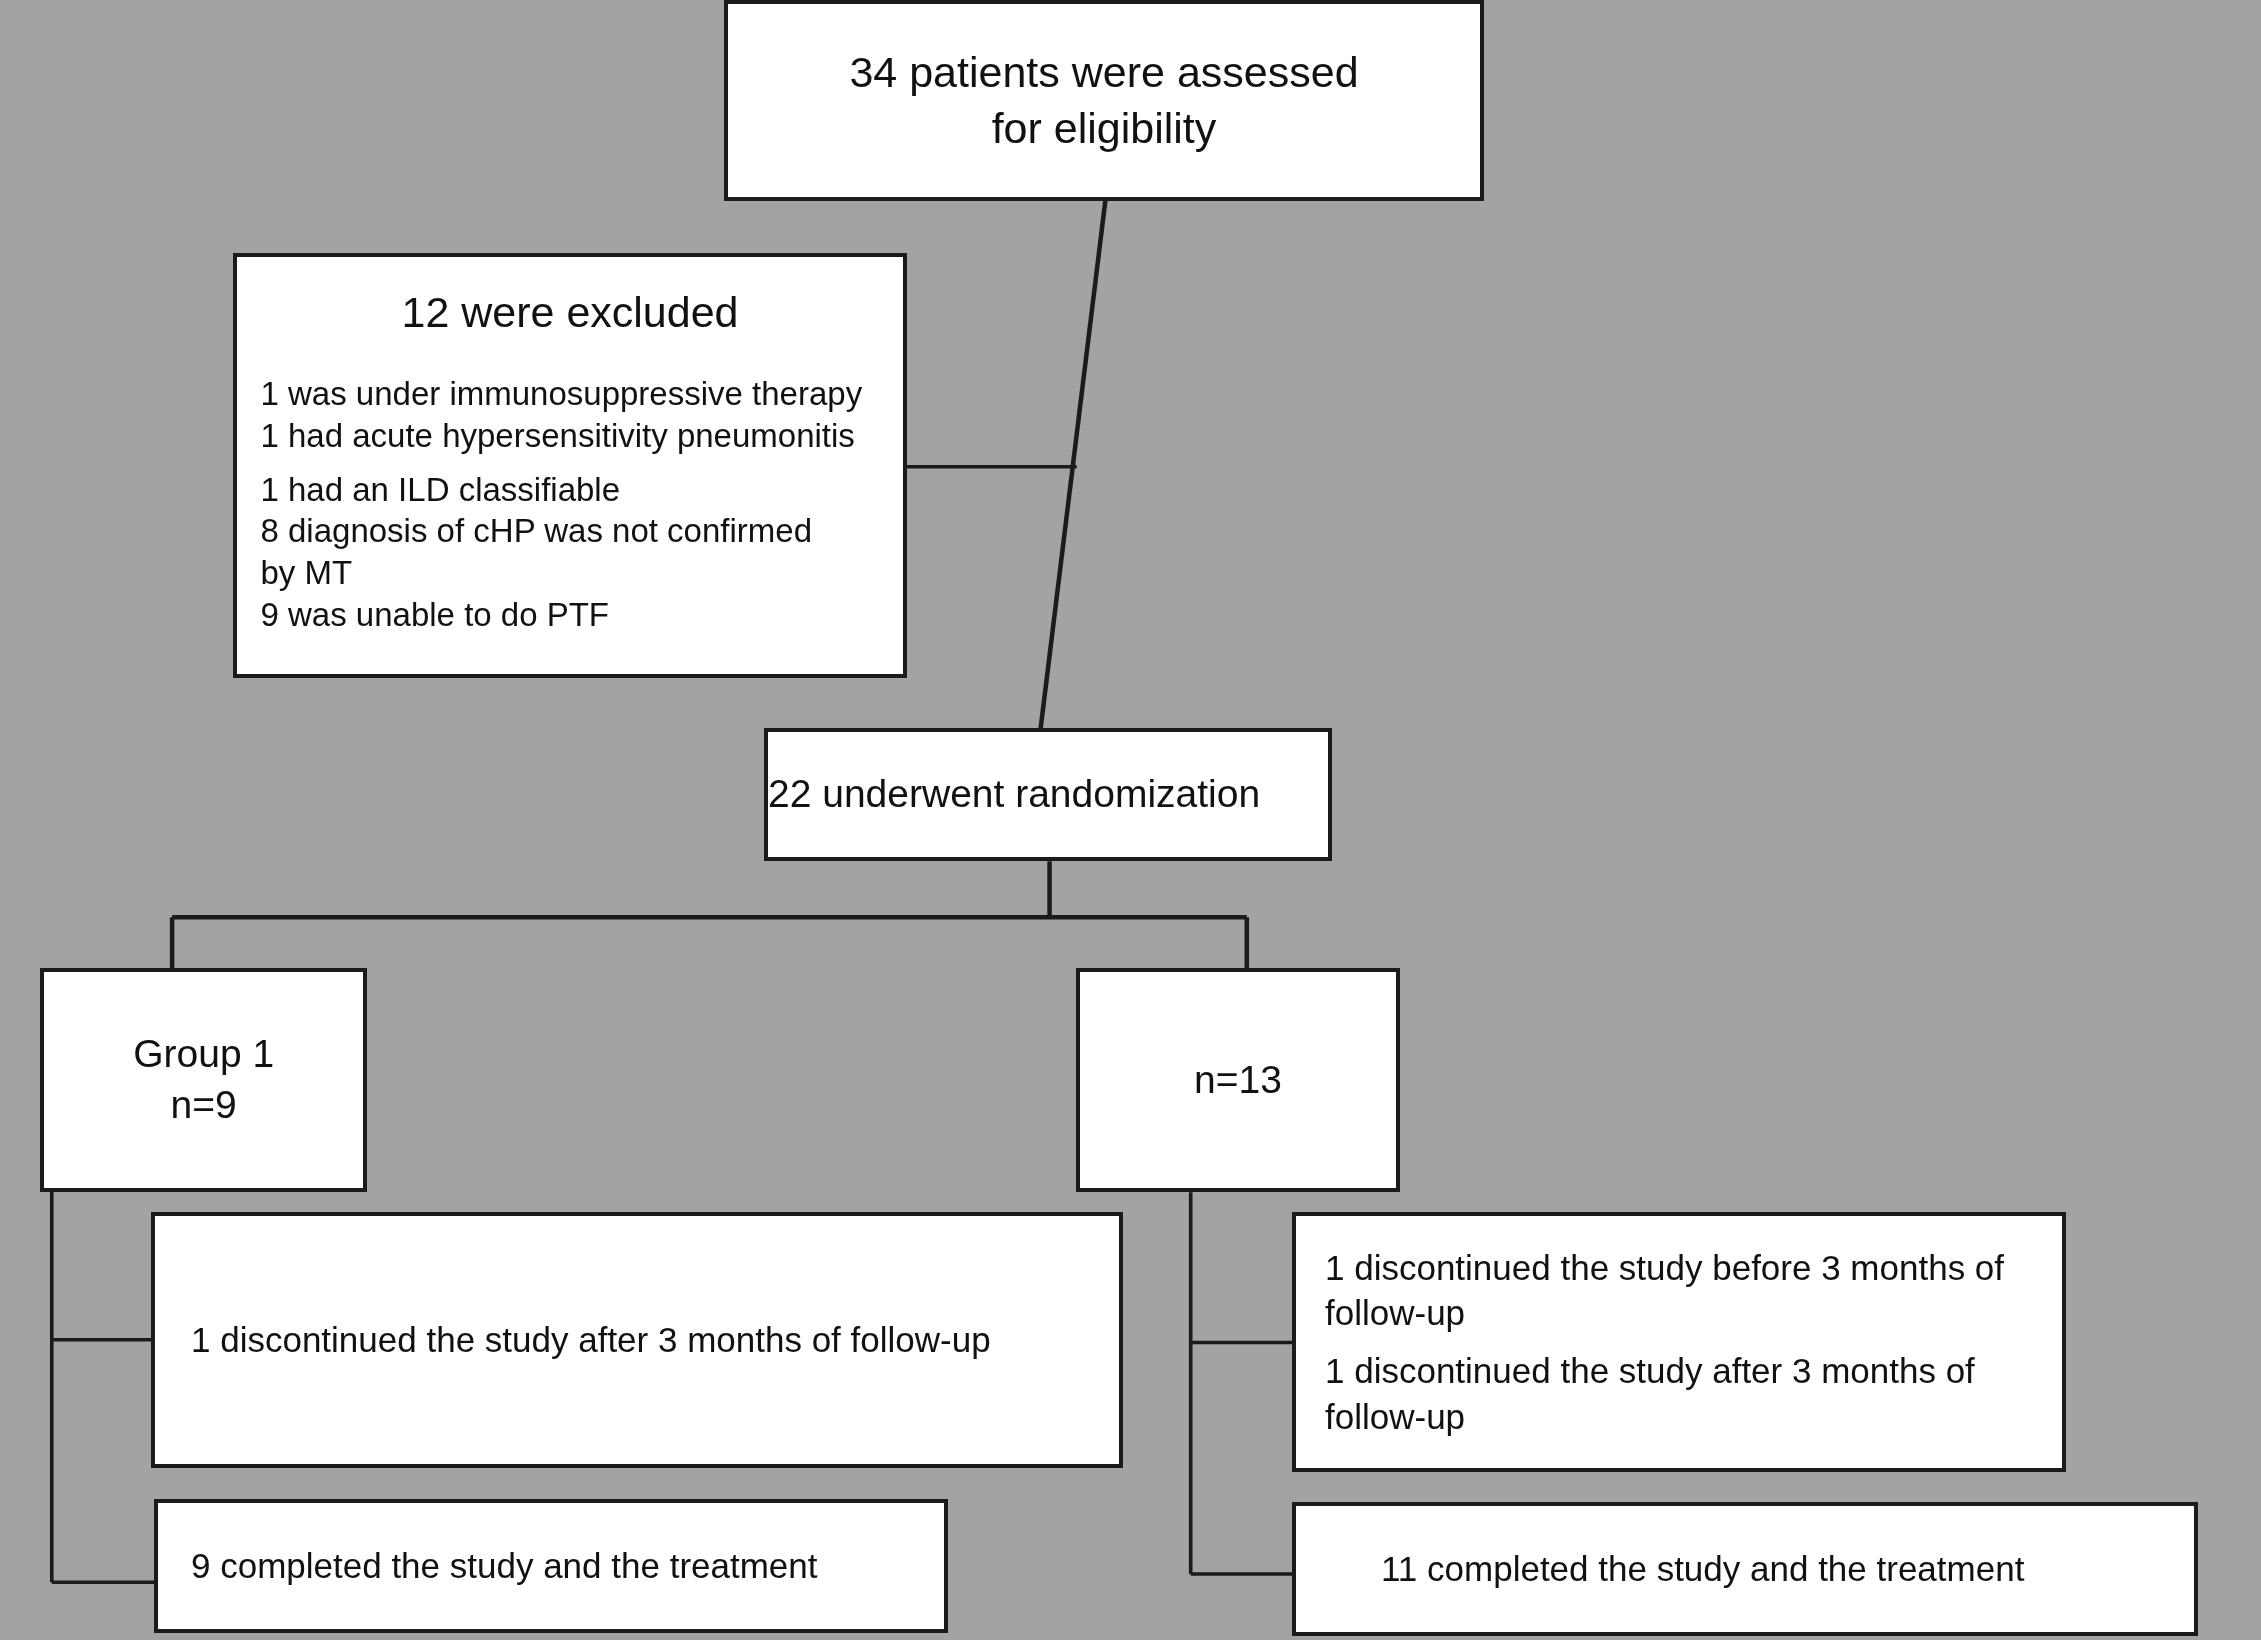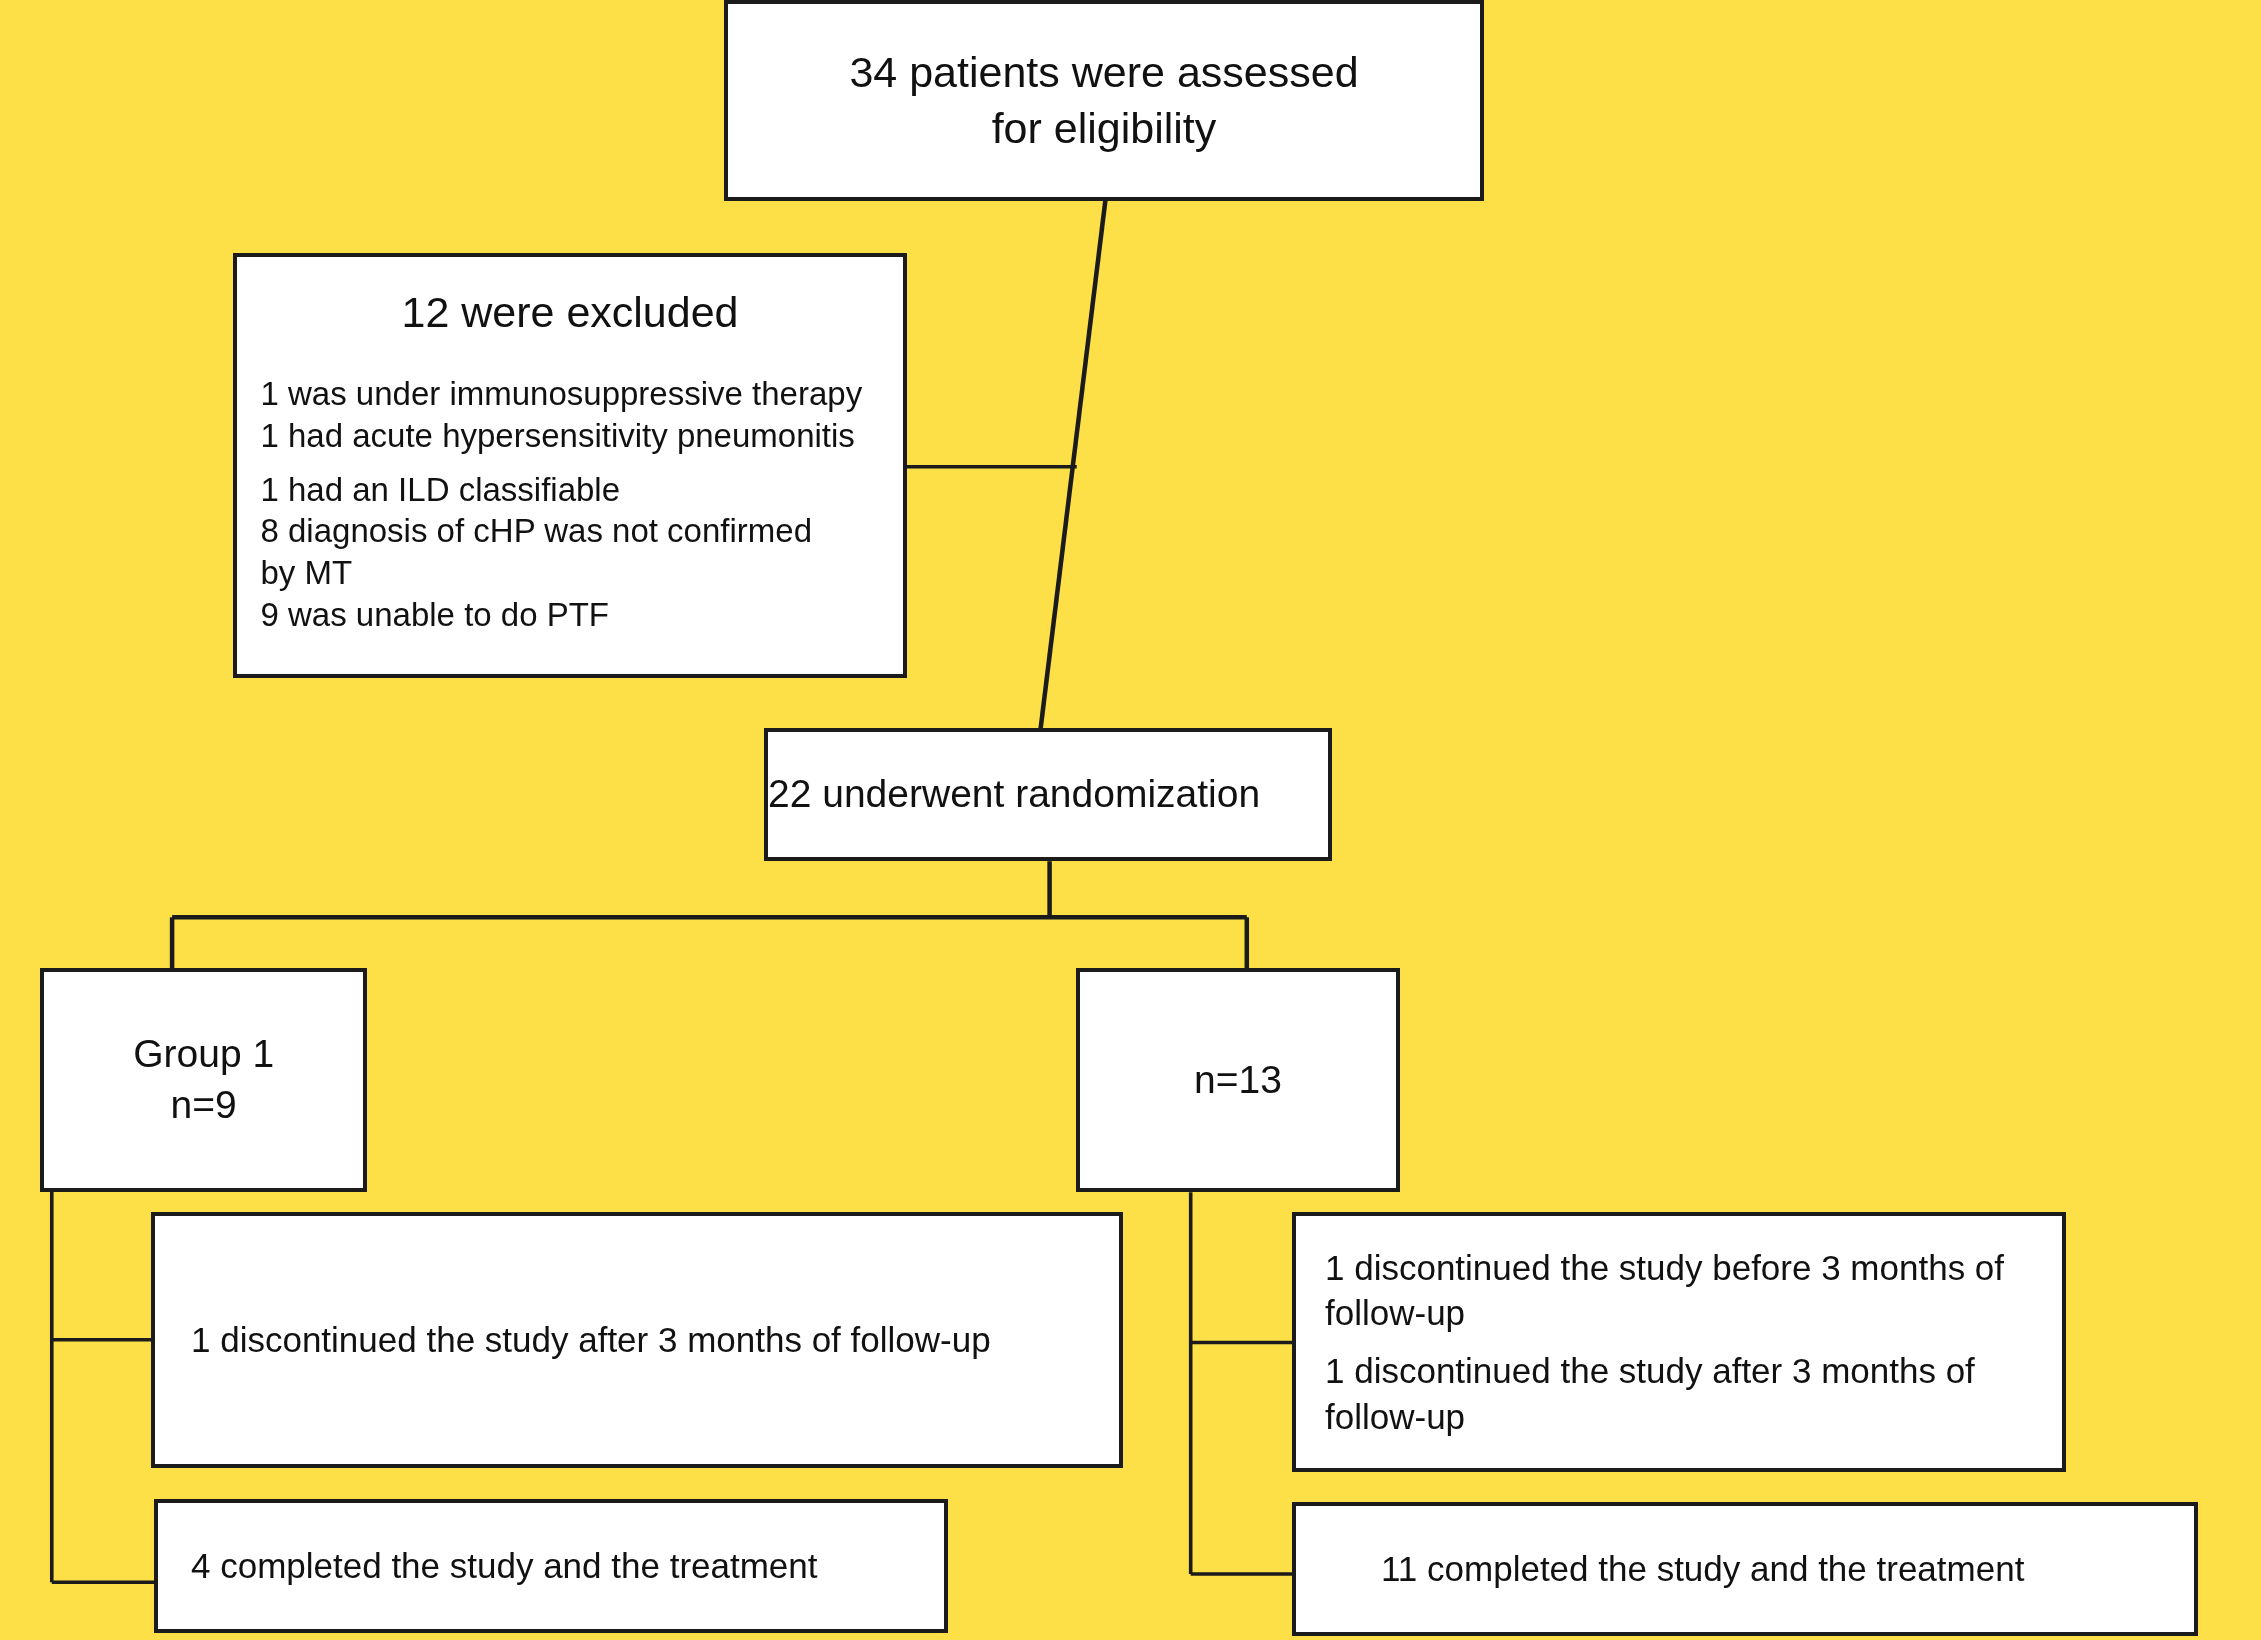--- a/index.html
+++ b/index.html
@@ -9,21 +9,21 @@
     background: #ffffff;
   }
   body {
     font-family: "Liberation Sans", sans-serif;
     color: #111111;
   }
   #diagram {
     position: relative;
     width: 2262px;
     height: 1641px;
-    background: #fde047;
+    background: #a3a3a3;
     overflow: hidden;
   }
   svg.connectors {
     position: absolute;
     left: 0;
     top: 0;
     width: 2262px;
     height: 1641px;
     pointer-events: none;
   }
@@ -168,21 +168,21 @@
   </div>
 
   <div class="node left" id="node-disc2">
     <div class="txt">
       <div class="line">1 discontinued the study before 3 months of follow-up</div>
       <div class="line">1 discontinued the study after 3 months of follow-up</div>
     </div>
   </div>
 
   <div class="node left" id="node-comp1">
-    <div class="txt">4 completed the study and the treatment</div>
+    <div class="txt">9 completed the study and the treatment</div>
   </div>
 
   <div class="node left" id="node-comp2">
     <div class="txt">11 completed the study and the treatment</div>
   </div>
 
 </div>
 
 
 </body></html>

